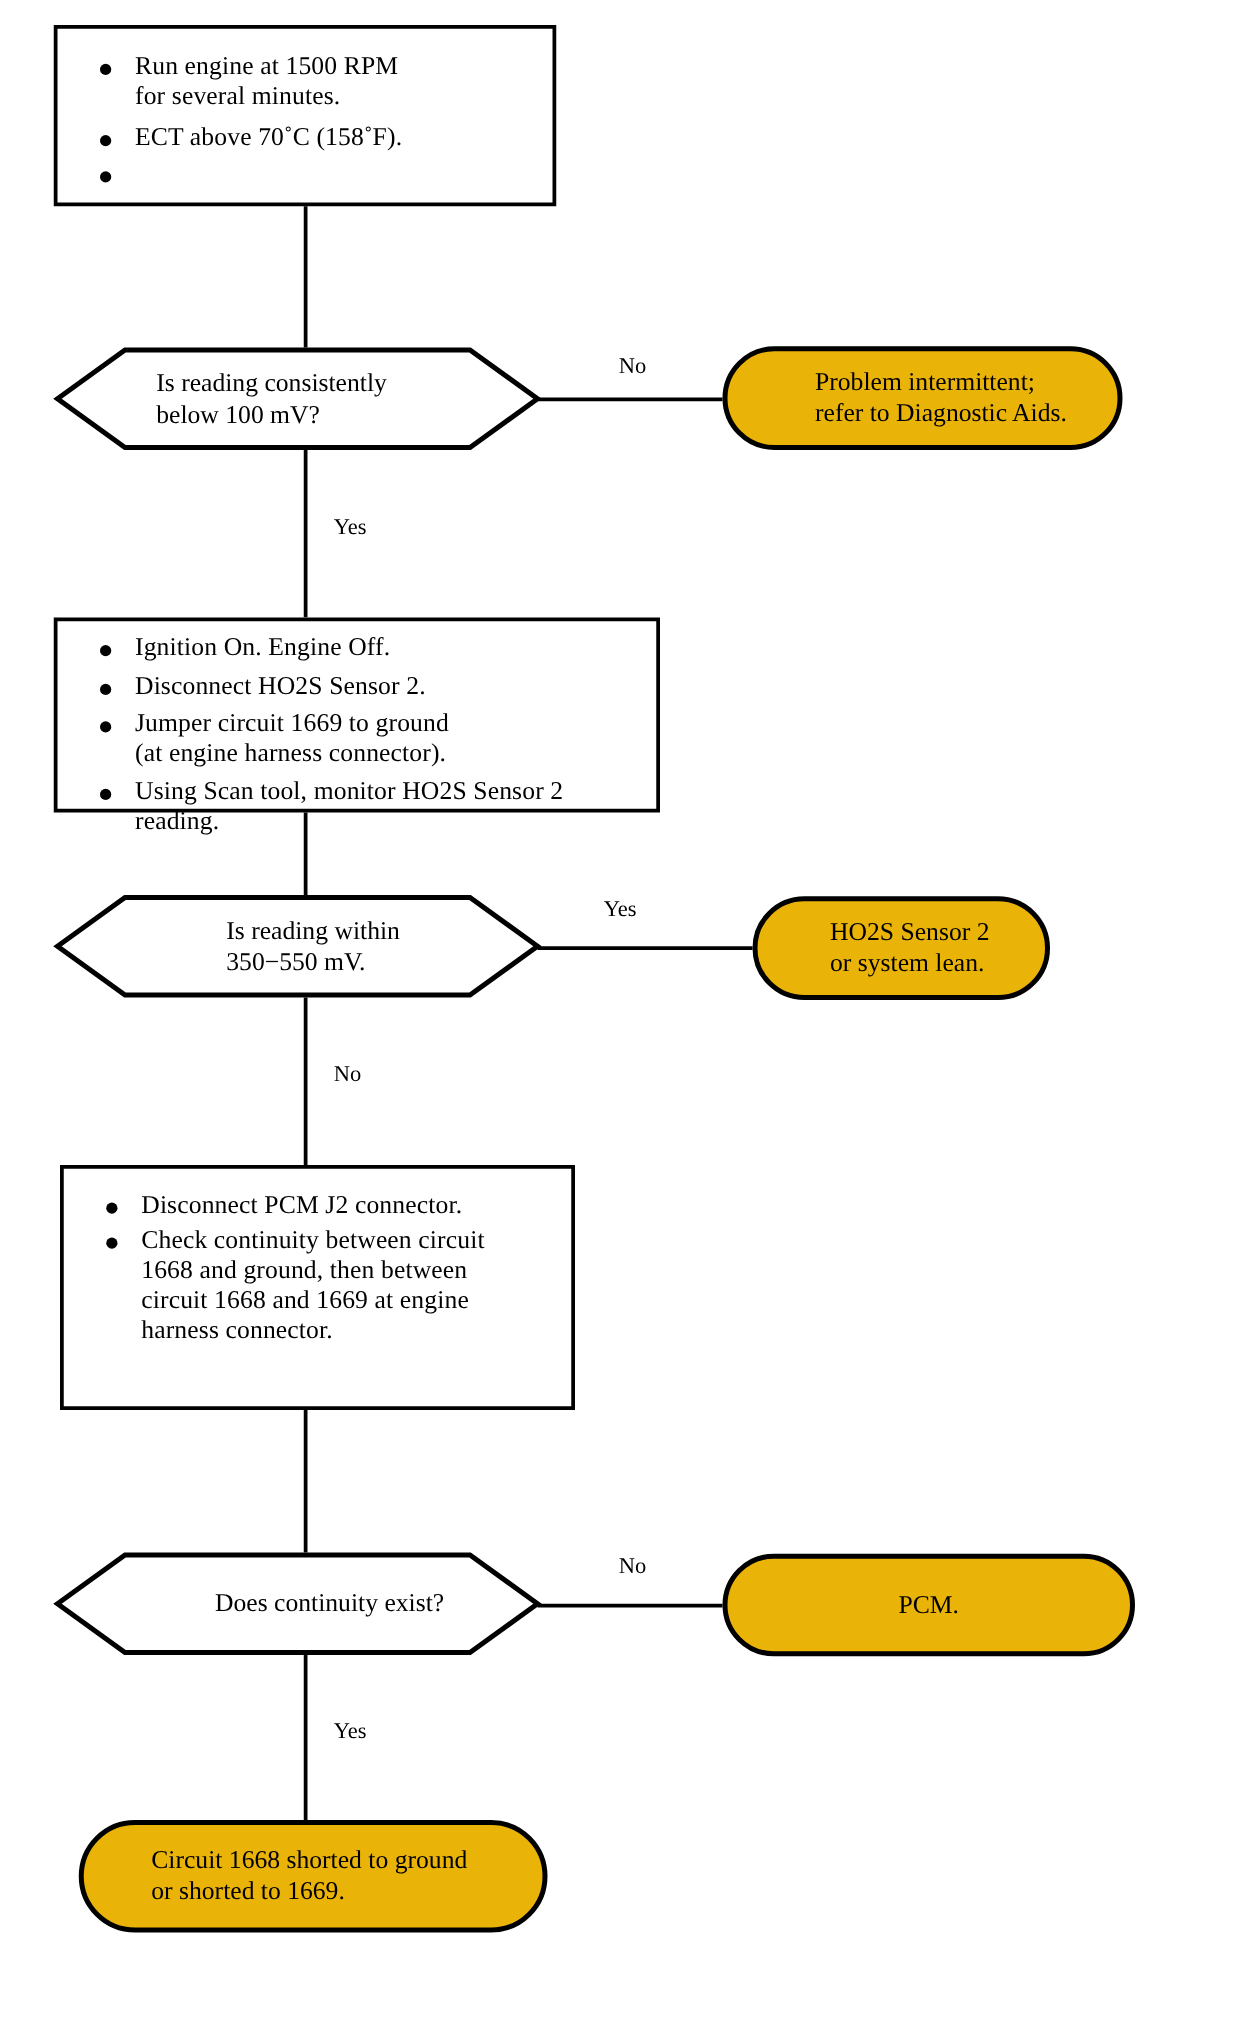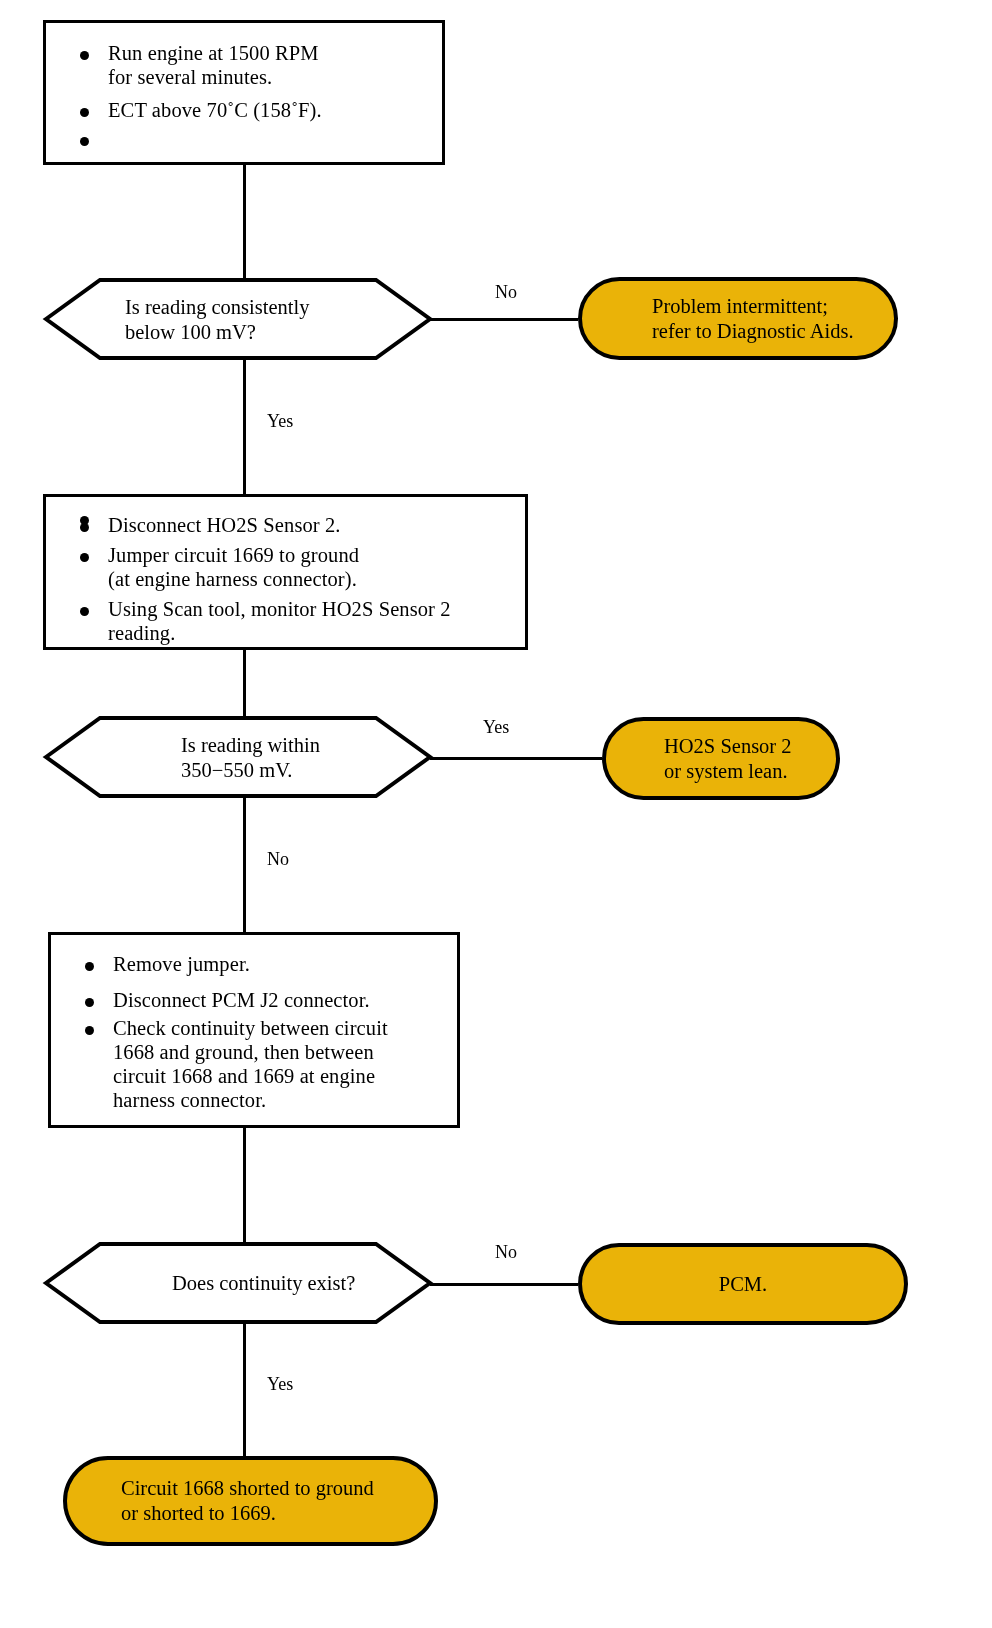--- a/index.html
+++ b/index.html
@@ -146,20 +146,21 @@
 refer to Diagnostic Aids.</div>
   </div>
 
   <div class="connector-v" style="left:243px; top:360px; height:134px;"></div>
   <div class="branch-label" style="left:267px; top:412px;">Yes</div>
 
   <div class="process-box" style="left:43px; top:494px; width:485px; height:156px;">
     <ul class="bullet-list" style="padding-top:10px;">
       <li class="bullet-item" style="margin-bottom:7px;">
         <span class="bullet-dot"></span>
+        <span class="bullet-text">Ignition On. Engine Off.</span>
       </li>
       <li class="bullet-item" style="margin-bottom:6px;">
         <span class="bullet-dot"></span>
         <span class="bullet-text">Disconnect HO2S Sensor 2.</span>
       </li>
       <li class="bullet-item" style="margin-bottom:6px;">
         <span class="bullet-dot"></span>
         <span class="bullet-text">Jumper circuit 1669 to ground
 (at engine harness connector).</span>
       </li>
@@ -187,24 +188,20 @@
   <div class="terminator" style="left:602px; top:717px; width:238px; height:83px; border-radius:42px; padding:0 26px;">
     <div class="terminator-text left-align" style="padding-left:32px;">HO2S Sensor 2
 or system lean.</div>
   </div>
 
   <div class="connector-v" style="left:243px; top:798px; height:134px;"></div>
   <div class="branch-label" style="left:267px; top:850px;">No</div>
 
   <div class="process-box" style="left:48px; top:932px; width:412px; height:196px;">
     <ul class="bullet-list" style="padding-top:18px;">
-      <li class="bullet-item" style="margin-bottom:12px;">
-        <span class="bullet-dot"></span>
-        <span class="bullet-text">Remove jumper.</span>
-      </li>
       <li class="bullet-item" style="margin-bottom:4px;">
         <span class="bullet-dot"></span>
         <span class="bullet-text">Disconnect PCM J2 connector.</span>
       </li>
       <li class="bullet-item">
         <span class="bullet-dot"></span>
         <span class="bullet-text">Check continuity between circuit
 1668 and ground, then between
 circuit 1668 and 1669 at engine
 harness connector.</span>

